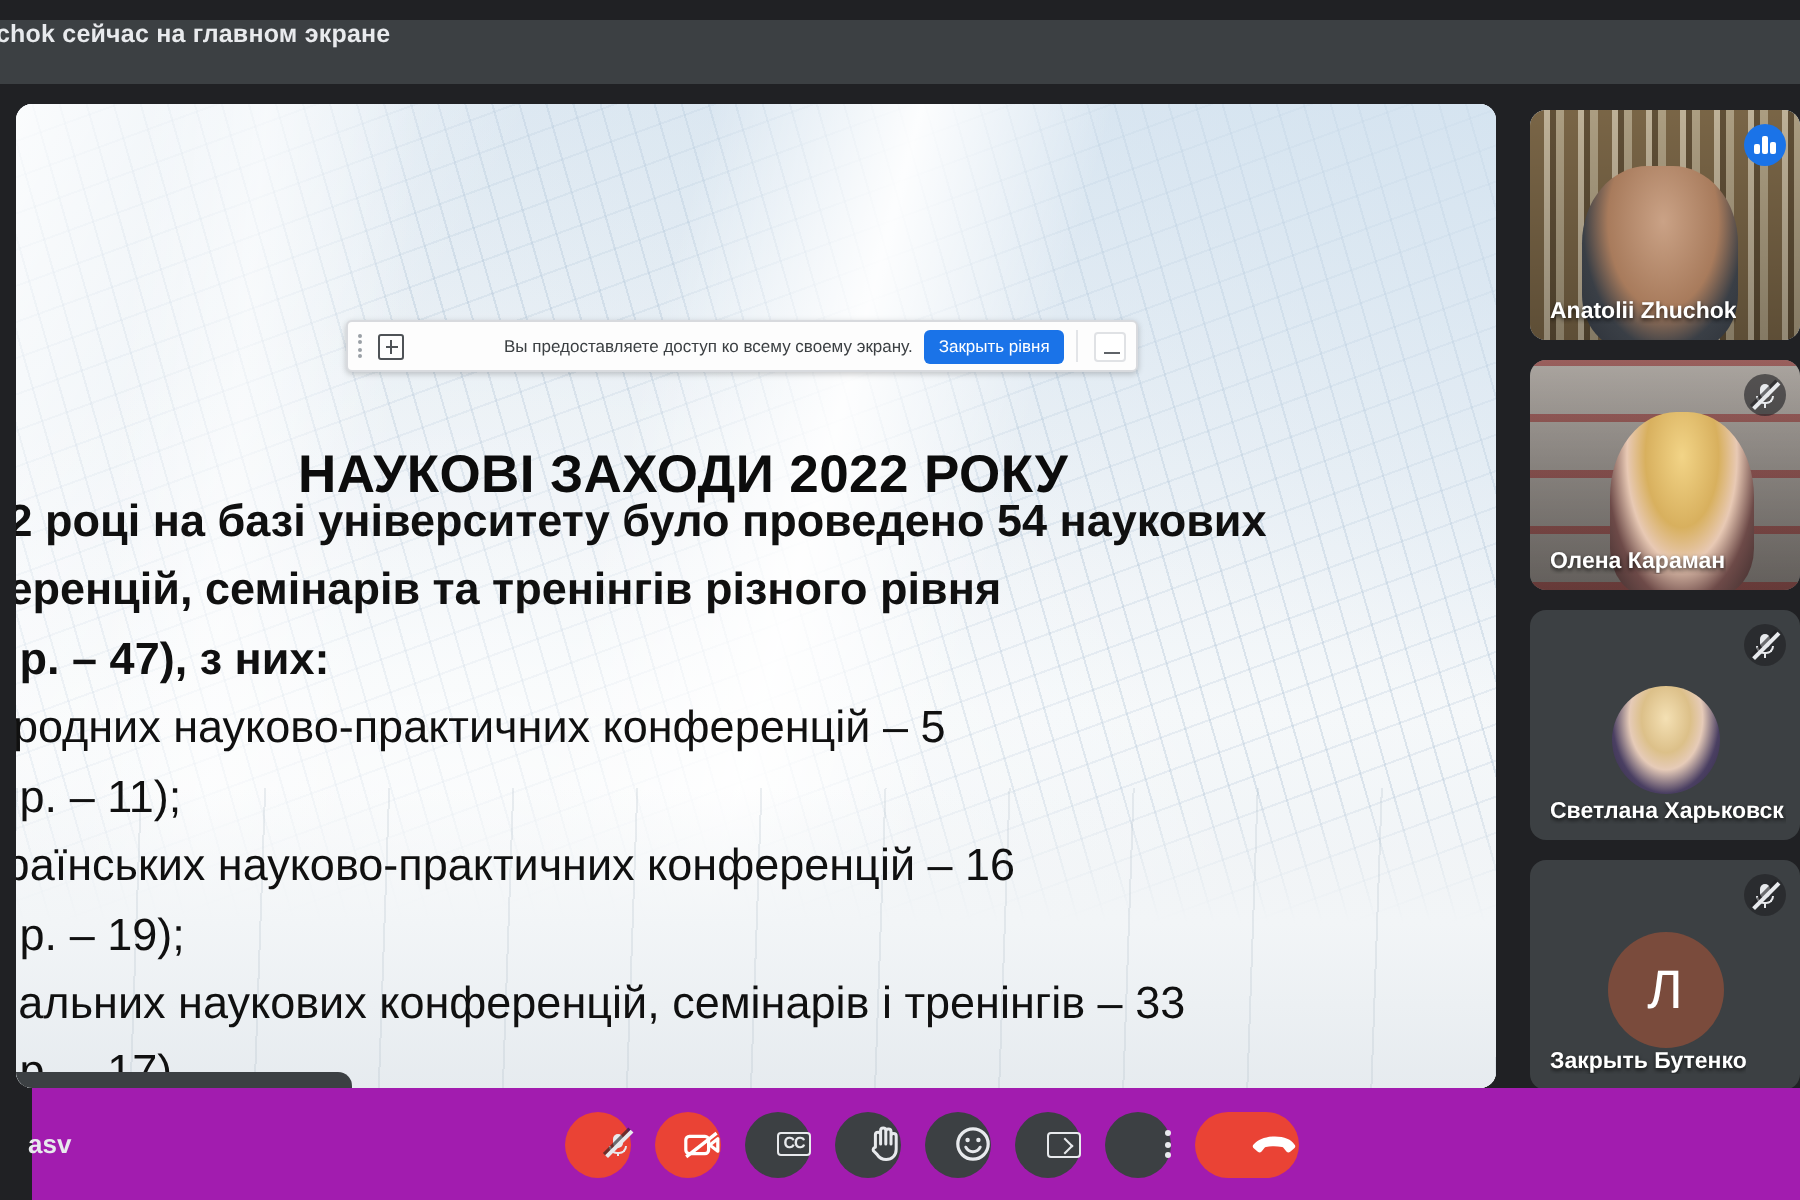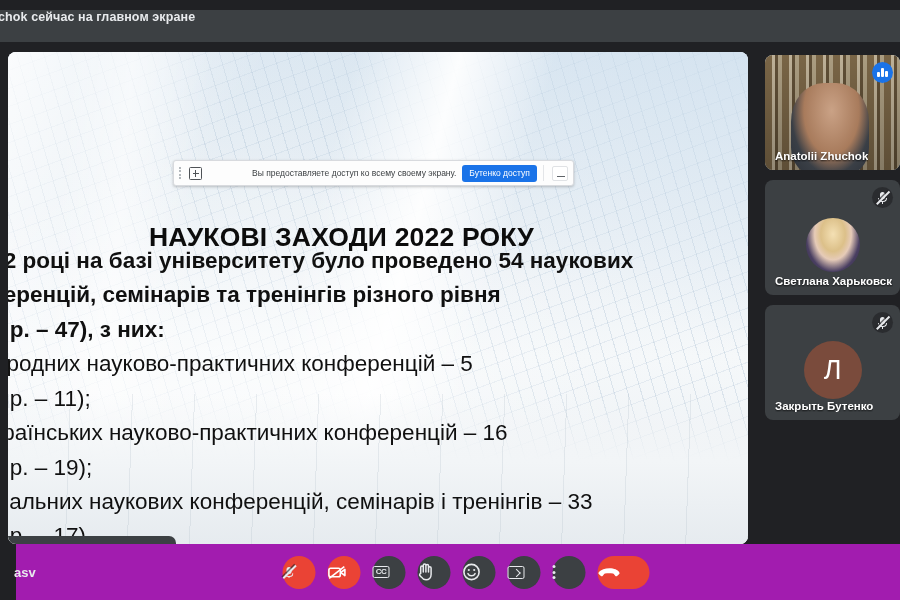--- a/index.html
+++ b/index.html
@@ -201,21 +201,21 @@
     position: absolute; left: 0; top: 50%; transform: translateY(-50%);
     color: #e8eaed; font-size: 13px; font-weight: bold; margin-left: -2px;
   }
   .controls {
     position: absolute; left: 50%; transform: translateX(-50%);
     display: flex; align-items: center; gap: 12px;
   }
   .ctl {
     width: 33px; height: 33px; border-radius: 50%;
     background: #3c4043; border: none;
-    display: flex; align-items: center; justify-content: flex-start;
+    display: flex; align-items: center; justify-content: flex-end;
     color: #e8eaed; position: relative;
   }
   .ctl.danger { background: #ea4335; }
   .ctl.endcall {
     width: 52px; height: 33px; border-radius: 17px; background: #ea4335;
   }
   .glyph-cc {
     width: 17px; height: 12px; border: 1.6px solid #e8eaed; border-radius: 2px;
     font-size: 8px; font-weight: bold; display:flex; align-items:center; justify-content:center;
     letter-spacing: -.5px; line-height: 1;
@@ -260,21 +260,21 @@
 
     <div class="share-bar">
       <span class="share-grip">
         <i></i>
           <i></i>
           <i></i>
           <i></i>
       </span>
       <span class="share-icon-box"></span>
       <span class="share-msg">Вы предоставляете доступ ко всему своему экрану.</span>
-      <span class="share-btn">Бутенко доступ</span>
+      <span class="share-btn">Закрыть рівня</span>
       <span class="share-sep"></span>
       <span class="share-min"></span>
     </div>
 
     <div class="toast">й покидает встречу</div>
   </div>
 
   <div class="rail">
 
     <div class="tile active">
@@ -282,20 +282,32 @@
       <div class="tile-badge speaking">
         <span class="bars">
             <i></i>
             <i></i>
             <i></i>
           </span>
       </div>
       <div class="tile-name">Anatolii Zhuchok</div>
     </div>
 
+    <div class="tile">
+      <div class="cam2"></div>
+      <div class="tile-badge muted">
+        <span class="mic-muted">
+            <i class="body"></i>
+            <i class="stand"></i>
+            <i class="post"></i>
+            <i class="slash"></i>
+          </span>
+      </div>
+      <div class="tile-name">Олена Караман</div>
+    </div>
 
     <div class="tile">
       <div class="avatar-photo"></div>
       <div class="tile-badge muted">
         <span class="mic-muted">
             <i class="body"></i>
             <i class="stand"></i>
             <i class="post"></i>
             <i class="slash"></i>
           </span>

